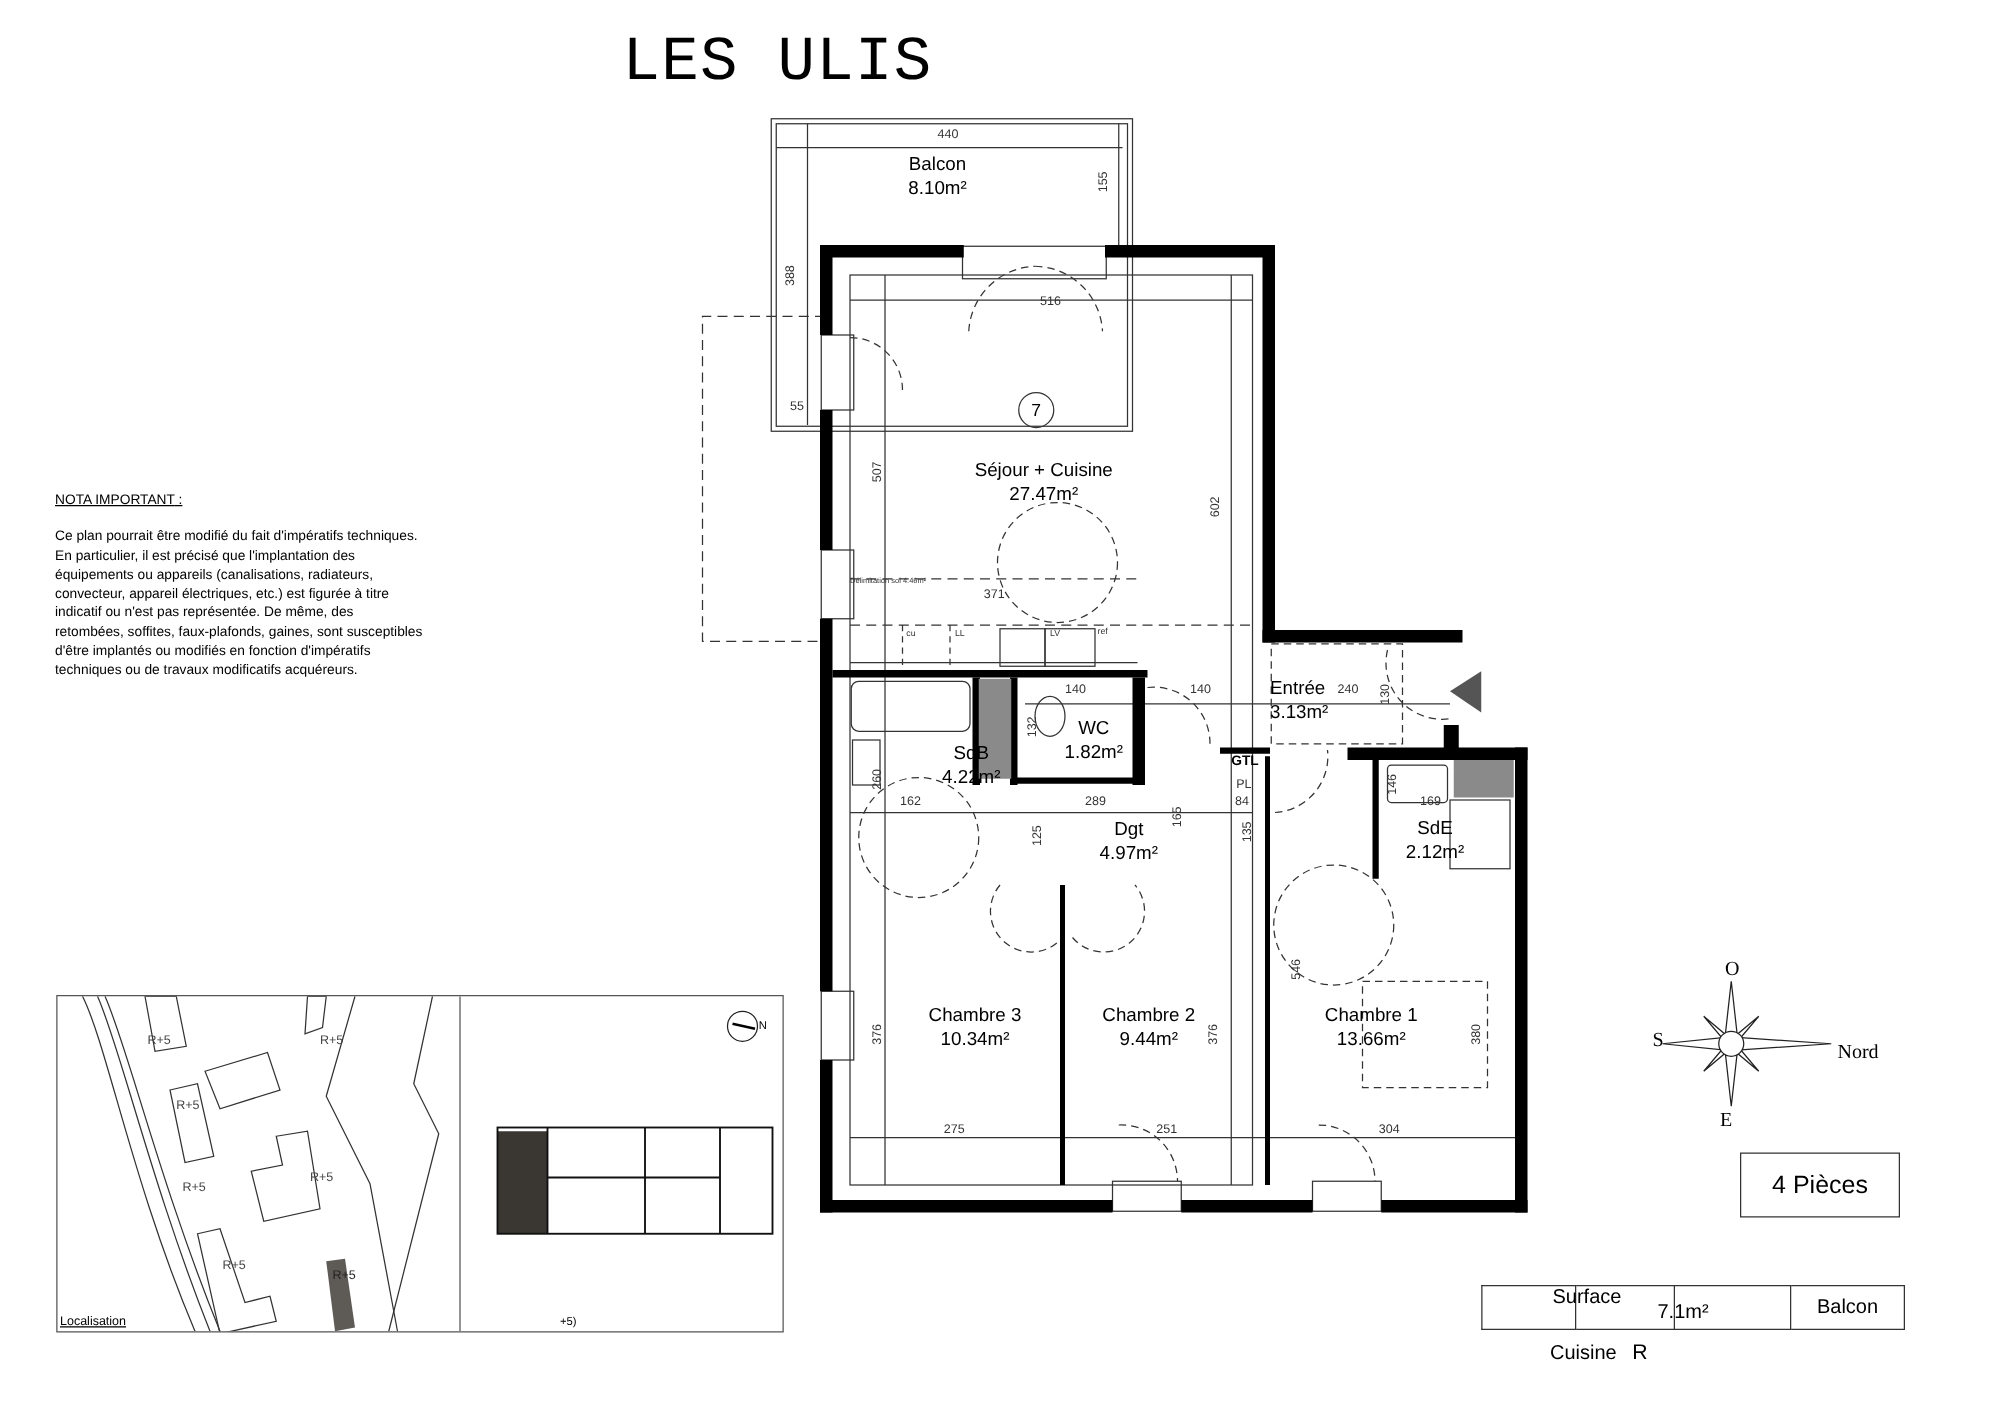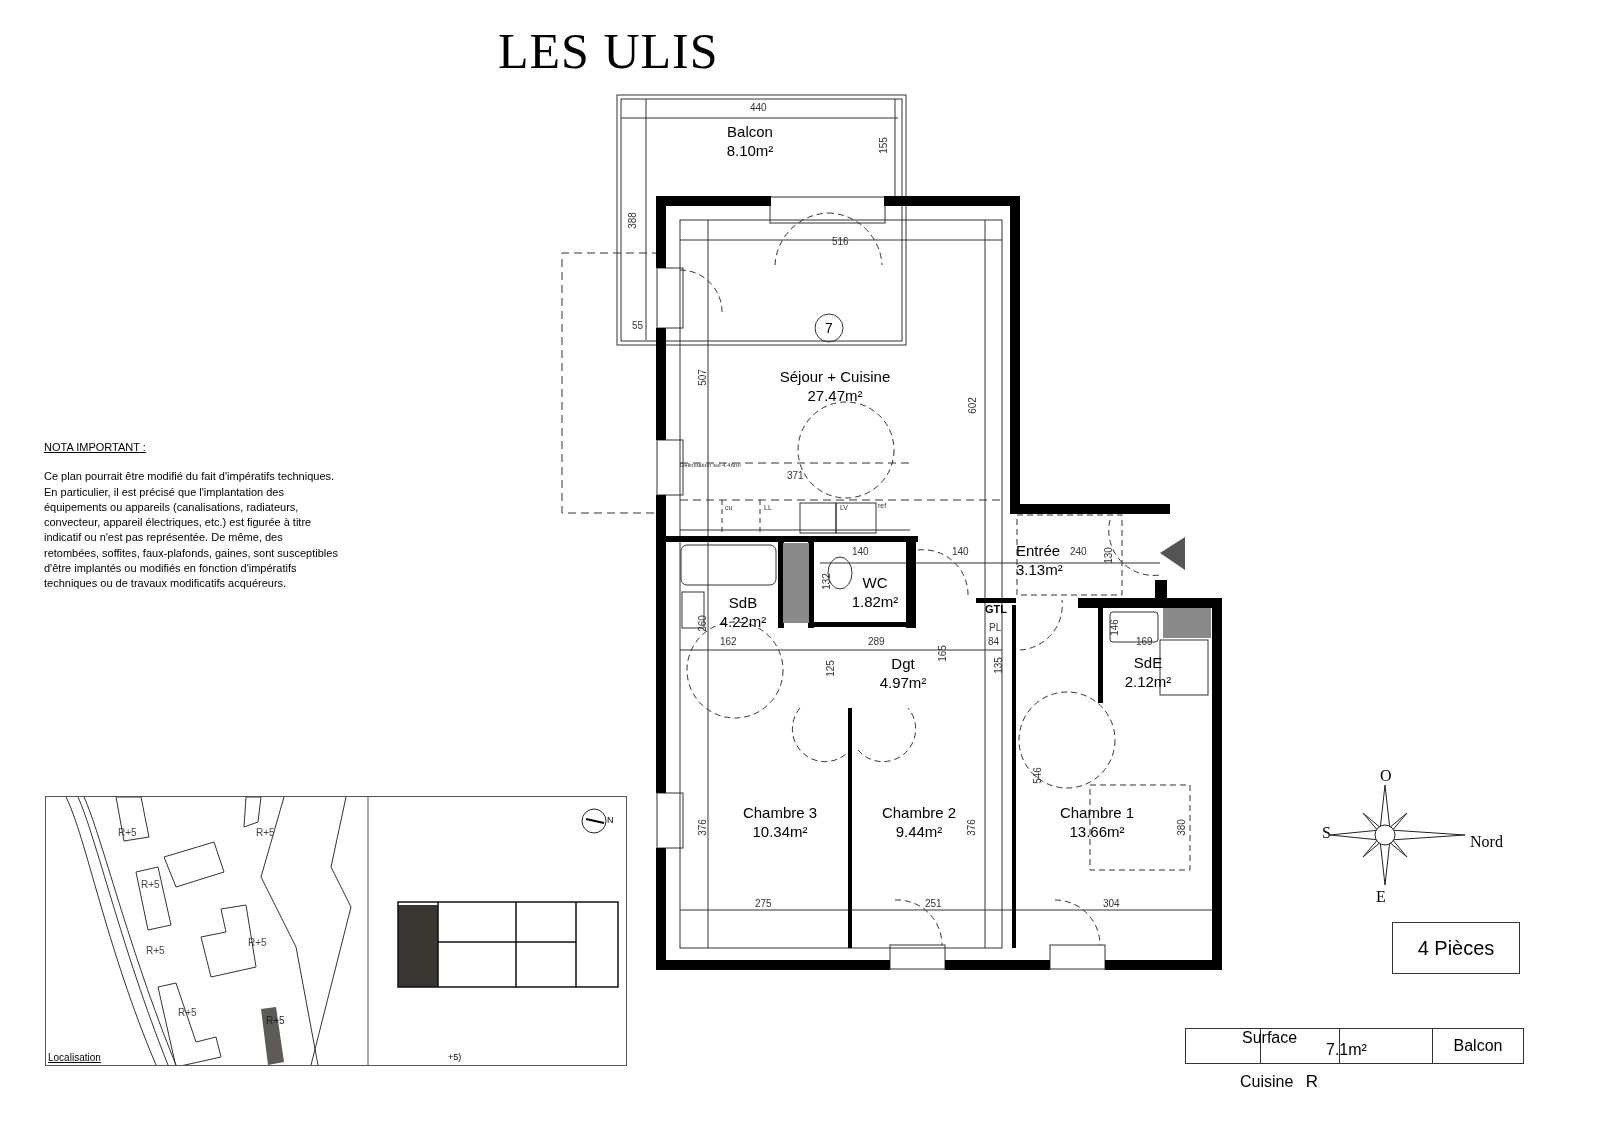--- a/index.html
+++ b/index.html
@@ -1,20 +1,20 @@
 <!DOCTYPE html>
 <html><head>
 <meta charset="utf-8">
 <style>
   html, body { margin:0; padding:0; background:#fff; }
   body { width:1600px; height:1130px; position:relative; overflow:hidden; font-family:"Liberation Sans", sans-serif; color:#000; }
   .abs { position:absolute; }
-  .title { left:498px; top:22px; font-family:Liberation Serif, serif; font-size:50px; letter-spacing:1px;text-align:right; }
+  .title { left:498px; top:22px; font-family:Liberation Mono, monospace; font-size:50px; letter-spacing:1px;text-align:right; }
   .nota { left:44px; top:393px; width:360px; font-size:11px; line-height:15.3px; }
-  .nota .head { text-decoration:underline; margin-bottom:14px;margin-top:47px; }
+  .nota .head { text-decoration:underline; margin-bottom:14px; }
   .nota .head span { text-decoration:none; }
   .plan { left:0; top:0; }
   .rlabel { position:absolute; text-align:center; font-size:15px; line-height:19px; }
   .dim { position:absolute; font-size:10px; color:#333; }
   .dimv { position:absolute; font-size:10px; color:#333; transform:rotate(-90deg); transform-origin:center; }
   .loc { left:45px; top:796px; width:580px; height:268px; border:1px solid #555; }
   .pieces { left:1392px; top:922px; width:126px; height:50px; border:1px solid #333; font-size:20px; line-height:50px; text-align:center; }
   .surf-table { left:1185px; top:988px; border-collapse:collapse;margin-top:40px; }
   .surf-table td { border:1px solid #333; height:34px; padding:0; font-size:16px; }
   .niveau { left:1240px; top:1072px; font-size:16px; }
@@ -152,21 +152,21 @@
 </div>
 <div class="rlabel" style="left:819px;top:319px;width:20px;font-size:14px;">7</div>
 <div class="rlabel" style="left:760px;top:367px;width:150px;">
   <div>Séjour + Cuisine</div>
   <div>27.47m²</div>
 </div>
 <div class="rlabel" style="left:1016px;top:541px;text-align:left;">
   <div>Entrée</div>
   <div>3.13m²</div>
 </div>
-<div class="rlabel" style="left:708px;top:593px;width:70px;">
+<div class="rlabel" style="left:708px;top:593px;width:70px;padding-left:34px;">
   <div>SdB</div>
   <div>4.22m²</div>
 </div>
 <div class="rlabel" style="left:840px;top:573px;width:70px;">
   <div>WC</div>
   <div>1.82m²</div>
 </div>
 <div class="rlabel" style="left:868px;top:654px;width:70px;">
   <div>Dgt</div>
   <div>4.97m²</div>

